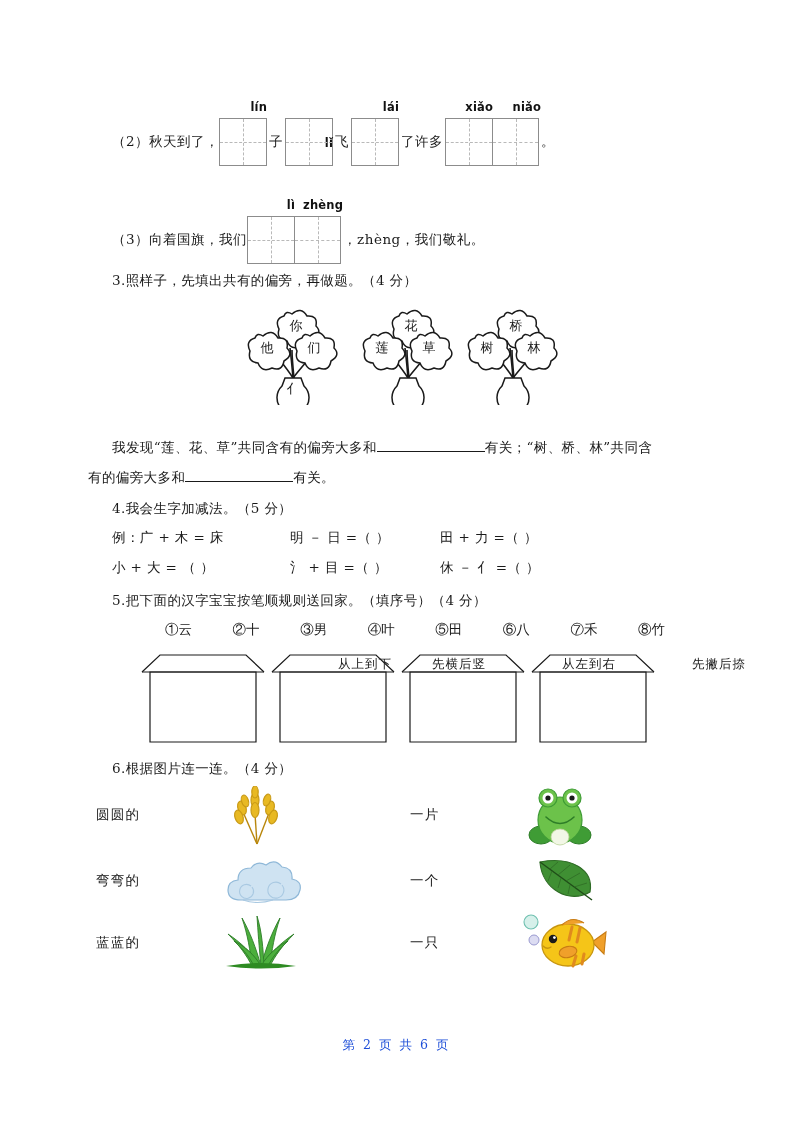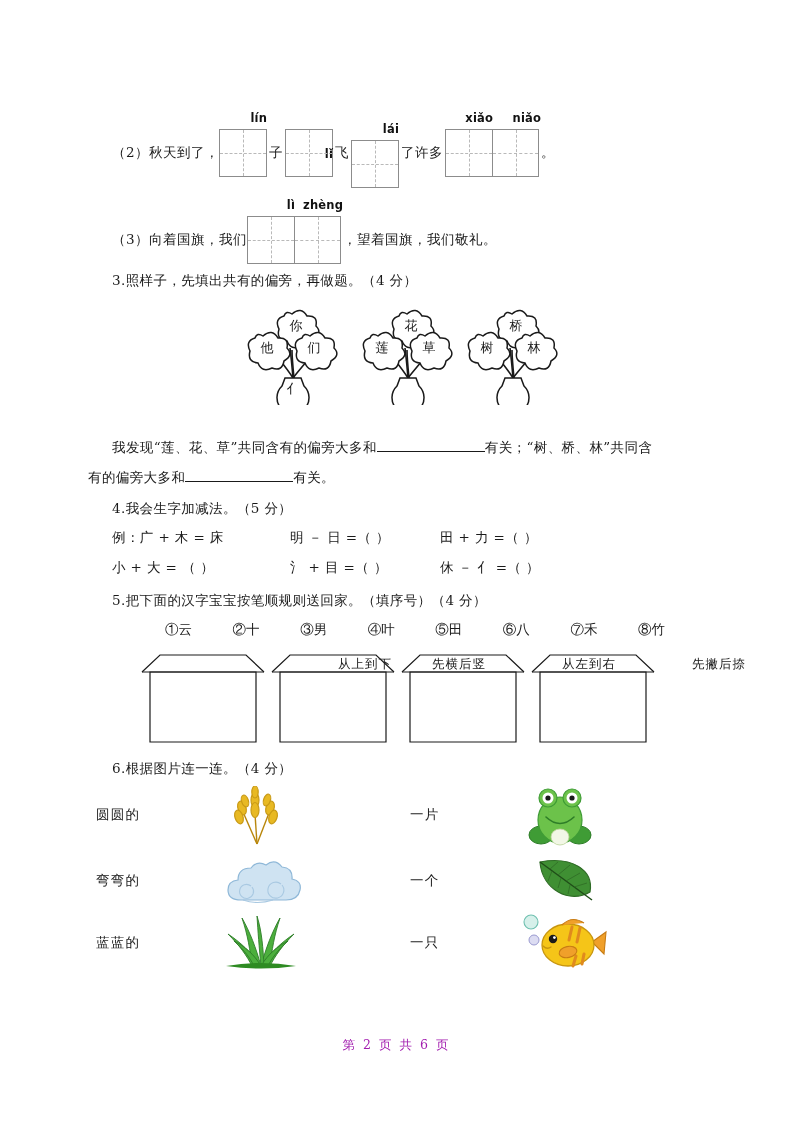--- a/index.html
+++ b/index.html
@@ -117,21 +117,21 @@
   }
   .pic { position: absolute; }
 
   
   .footer {
     position: absolute;
     width: 100%;
     text-align: center;
     font-size: 12.5px;
     letter-spacing: 2px;
-    color: #a21caf;
+    color: #1d4ed8;
   }
 </style>
 </head>
 <body>
 
 <div class="page">
 
   <div class="sent-row" style="left:112px; top:118px;">
     <span class="sent-txt">（2）</span>
     <span class="sent-txt">秋天到了，</span>
@@ -145,21 +145,21 @@
     <span class="sent-txt" style="padding:0 2px;">子</span>
 
     <span style="position:relative; display:inline-block;">
       <span class="pin" style="left:0; top:-18px; width:48px;margin-top:36px;">lǐ</span>
       <span class="grid-group">
         <span class="grid-cell"></span>
       </span>
     </span>
     <span class="sent-txt" style="padding:0 2px;">飞</span>
 
-    <span style="position:relative; display:inline-block;margin-top:22px;">
+    <span style="position:relative; display:inline-block;">
       <span class="pin" style="left:0; top:-18px; width:48px;">lái</span>
       <span class="grid-group">
         <span class="grid-cell"></span>
       </span>
     </span>
     <span class="sent-txt" style="padding:0 2px;">了许多</span>
 
     <span style="position:relative; display:inline-block;">
       <span class="pin" style="left:0; top:-18px; width:48px;">xiǎo</span>
       <span class="pin" style="left:48px; top:-18px; width:48px;">niǎo</span>
@@ -176,21 +176,21 @@
     <span class="sent-txt">向着国旗，我们</span>
 
     <span style="position:relative; display:inline-block;">
       <span class="pin" style="left:0; top:-18px; width:48px;">lì</span>
       <span class="pin" style="left:48px; top:-18px; width:48px;">zhèng</span>
       <span class="grid-group">
         <span class="grid-cell"></span>
         <span class="grid-cell"></span>
       </span>
     </span>
-    <span class="sent-txt" style="padding-left:2px;">，望着国旗，我们敬礼。</span>
+    <span class="sent-txt" style="padding-left:2px;">，zhèng，我们敬礼。</span>
   </div>
 
   <div class="q-head" style="left:112px; top:272px;">3.照样子，先填出共有的偏旁，再做题。（4 分）</div>
 
   <div class="vase-wrap" style="left:247px; top:300px;">
     <svg width="92" height="105" viewBox="0 0 92 105">
 
       <g fill="none" stroke="#1a1a1a" stroke-width="1.6">
         <path d="M46,78 C45,66 44,56 43,48"></path>
         <path d="M46,78 C40,68 31,58 25,50"></path>

